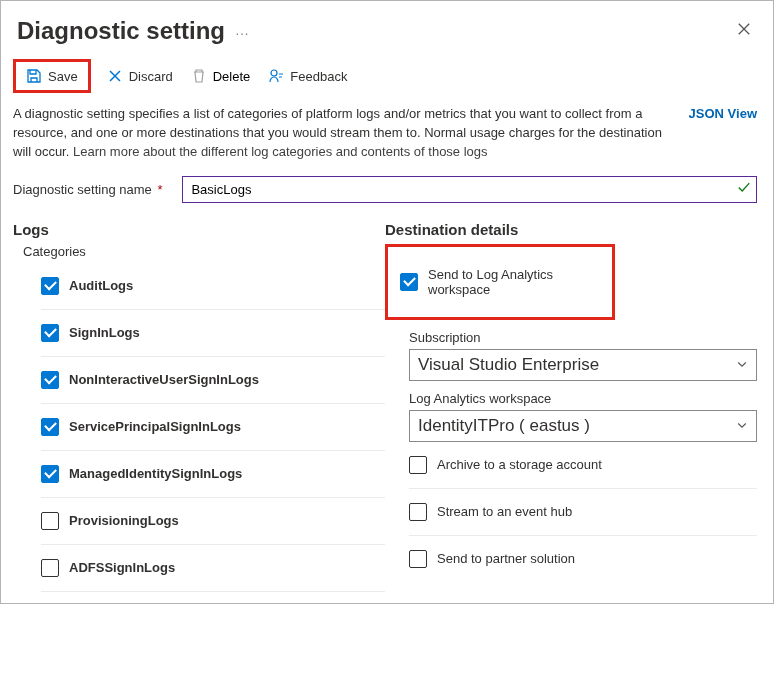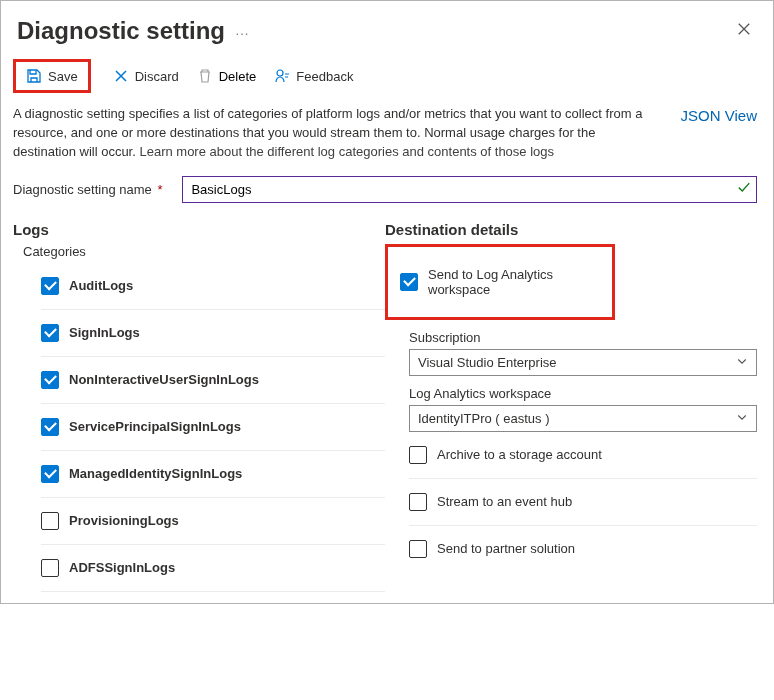--- a/index.html
+++ b/index.html
@@ -54,31 +54,31 @@
     padding: 4px 8px;
     font-size: 13px;
     color: #323130;
     cursor: pointer;
   }
   .toolbar-btn.disabled { color: #000000; cursor: default; }
   .toolbar-btn svg { width: 16px; height: 16px; }
   .save-highlight {
     border: 3px solid #e1261c;
     padding: 2px;
-    margin-right: 12px;
+    margin-right: 6px;
   }
   .description {
     padding: 2px 16px 4px 12px;
     font-size: 13px;
     line-height: 1.45;
     display: flex;
     gap: 20px;
   }
   .description a { color: #404040; text-decoration: none; }
-  .json-view { color: #0065b3; white-space: nowrap; cursor: pointer; font-size: 15px;}
+  .json-view { color: #0065b3; white-space: nowrap; cursor: pointer; font-size: 13px; font-weight: bold;}
   .name-row {
     display: flex;
     align-items: center;
     padding: 10px 16px 12px 12px;
     gap: 20px;
   }
   .name-row label { font-size: 13px; }
   .required { color: #a80000; margin-left:2px;}
   .name-input-wrap {
     position: relative;
@@ -155,21 +155,21 @@
     width: 230px;
   }
   .dest-section { padding-left: 24px; }
   .field-label { font-size: 13px; margin: 10px 0 4px 0; }
   .select {
     display: flex;
     align-items: center;
     justify-content: space-between;
     border: 1px solid #8a8886;
     padding: 5px 8px;
-    font-size: 13px;
+    font-size: 17px;
     cursor: pointer;
     background: #fff;
   }
   .chev { color: #555; }
   .dest-opt {
     display: flex;
     align-items: center;
     gap: 10px;
     padding: 14px 0;
     border-bottom: 1px solid #edebe9;

